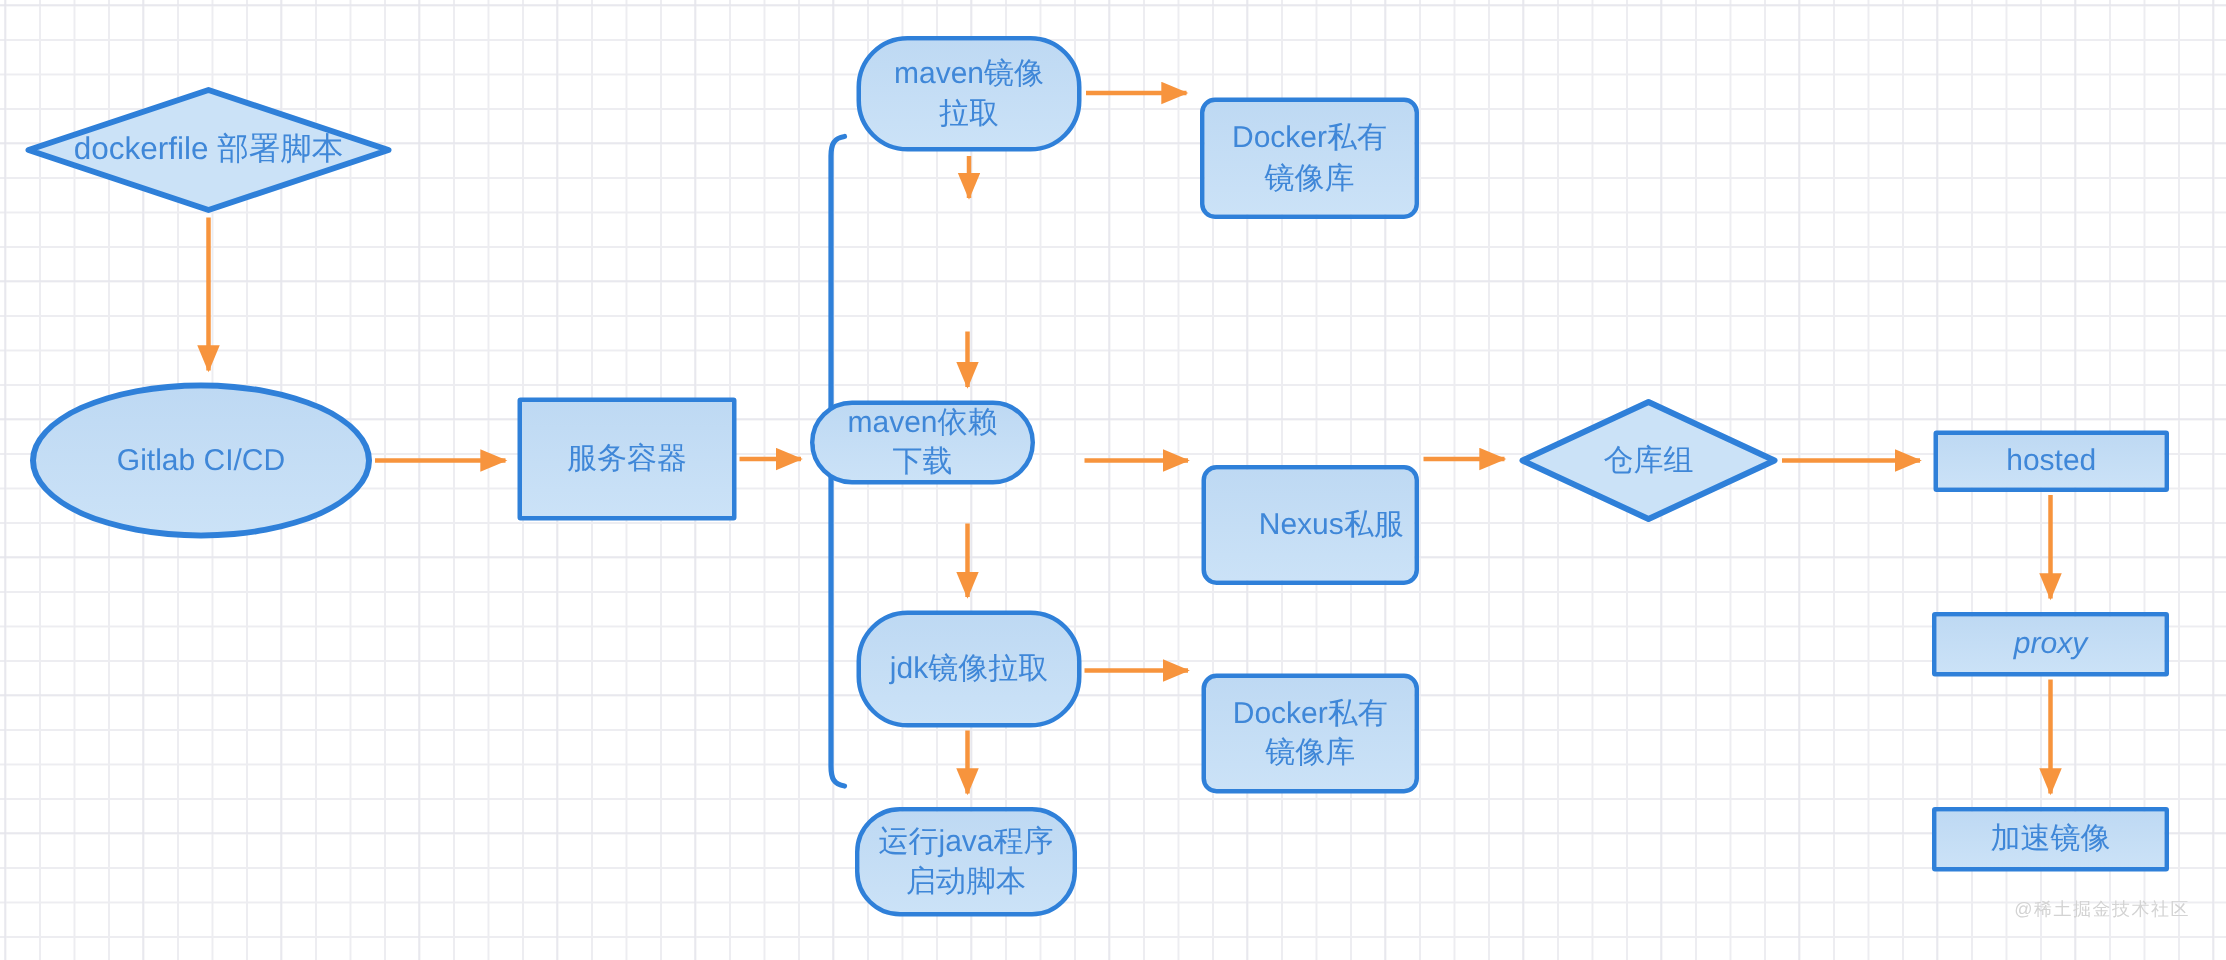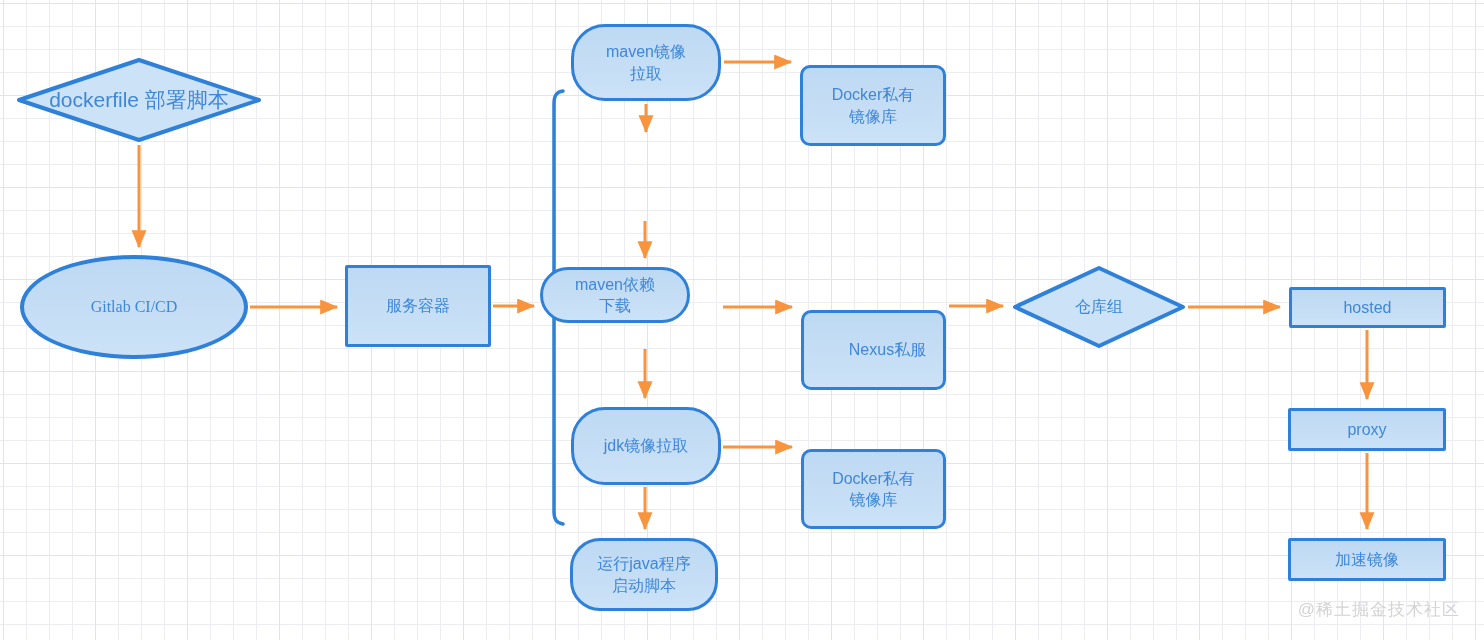--- a/index.html
+++ b/index.html
@@ -26,61 +26,61 @@
       linear-gradient(to bottom, var(--grid-minor) 1px, transparent 1px);
     background-size:92px 92px,92px 92px,23px 23px,23px 23px;
     background-position:3px 3px;
   }
   .node{
     position:absolute;
     display:flex;align-items:center;justify-content:center;
     text-align:center;
     box-sizing:border-box;
     color:var(--text);
-    font-size:16px;line-height:1.32;
+    font-size:20px;line-height:1.32;
     white-space:pre-line;
   }
   .filled{
     background:linear-gradient(var(--shape-fill-top), var(--shape-fill-bottom));
     border:3px solid var(--shape-border);
   }
   .rect{border-radius:2px;text-align:right;}
   .rounded{border-radius:10px;margin-top:44px;}
   .stadium{border-radius:34px;}
   .ellipse{border-radius:50%;border-width:4px;}
   .diamond-wrap{background:none;border:none;padding:0;}
   .diamond-wrap svg{position:absolute;inset:0;display:block;}
   .diamond-wrap .lbl{position:relative;z-index:1;}
   .diamond-shape{fill:var(--shape-fill-bottom);stroke:var(--shape-border);stroke-width:4;stroke-linejoin:round;}
 
   
   #n-dockerfile     {left:15px;  top:57px;  width:248px; height:86px; font-size:21px;}
-  #n-gitlab         {left:20px;  top:255px; width:228px; height:104px;font-family:Liberation Serif, serif;}
+  #n-gitlab         {left:20px;  top:255px; width:228px; height:104px;}
   #n-service        {left:345px; top:265px; width:146px; height:82px;}
   #n-maven-image    {left:571px; top:24px;  width:150px; height:77px;}
   #n-docker-top     {left:800px; top:21px;  width:146px; height:81px;}
   #n-maven-package  {left:570px; top:141px; width:150px; height:77px;}
   #n-maven-deps     {left:540px; top:267px; width:150px; height:56px;}
   #n-nexus          {left:801px; top:266px; width:145px; height:80px;padding-left:28px;}
   #n-repo-group     {left:1012px;top:265px; width:174px; height:84px;}
   #n-hosted         {left:1289px;top:287px; width:157px; height:41px;}
-  #n-proxy          {left:1288px;top:408px; width:158px; height:43px;}
+  #n-proxy          {left:1288px;top:408px; width:158px; height:43px;font-style:italic;}
   #n-accel          {left:1288px;top:538px; width:158px; height:43px;}
   #n-jdk            {left:571px; top:407px; width:150px; height:78px;}
   #n-docker-bottom  {left:801px; top:405px; width:145px; height:80px;}
   #n-run-java       {left:570px; top:538px; width:148px; height:73px; border-radius:30px;}
 
   #edges{position:absolute;inset:0;width:100%;height:100%;pointer-events:none;}
   .edge{stroke:var(--arrow);stroke-width:3;fill:none;}
   .arrowhead{fill:var(--arrow);}
   .brace{stroke:var(--shape-border);stroke-width:3.5;fill:none;stroke-linecap:round;}
 
   #watermark{
     position:absolute;right:24px;top:598px;
-    color:var(--watermark);font-size:17px;
+    color:var(--watermark);font-size:12px;
     letter-spacing:1px;
   }
 </style>
 </head>
 <body>
 
 <div id="canvas">
 
   <svg id="edges" viewBox="0 0 1484 640">
     <defs>

